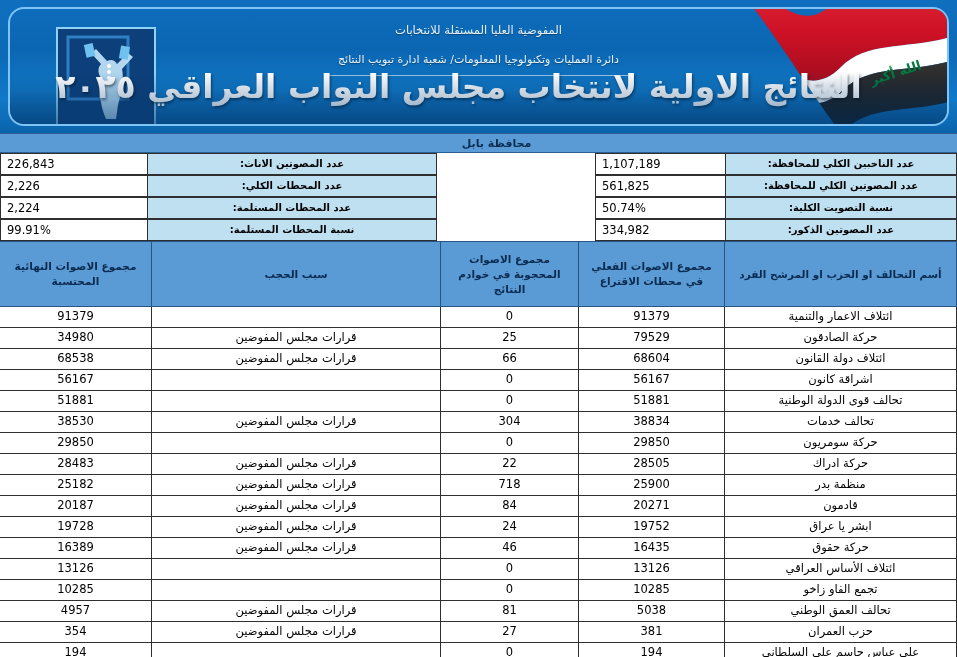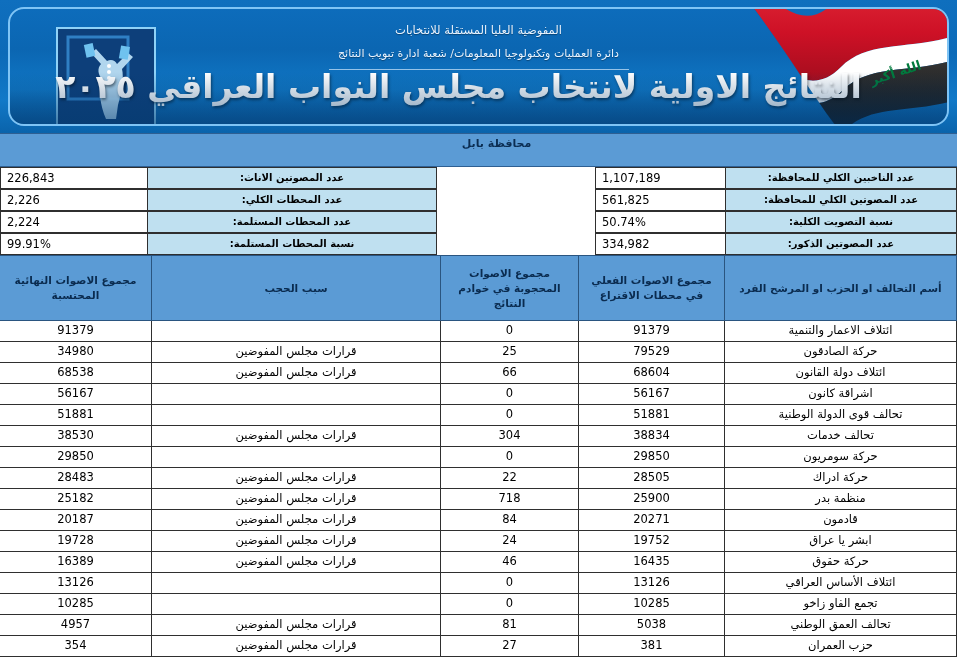--- a/index.html
+++ b/index.html
@@ -49,40 +49,40 @@
     border: 2px solid #8fd2f7;
   }
 
   
   .hdr-text {
     position:absolute; top:13px; left:0; right:0;
     text-align:center; color:#eaf4ff;
     font-family:"DejaVu Sans","Liberation Sans",sans-serif;
   }
   .hdr-line1 { font-size:11.5px; letter-spacing:.2px; line-height:17px; text-shadow:0 1px 1px rgba(0,0,0,.35); }
-  .hdr-line2 { font-size:11px; letter-spacing:.2px; line-height:17px; margin-top:6px; text-shadow:0 1px 1px rgba(0,0,0,.35); }
+  .hdr-line2 { font-size:11px; letter-spacing:.2px; line-height:17px; margin-top:12px; text-shadow:0 1px 1px rgba(0,0,0,.35); }
   .hdr-rule {
     width:300px; height:1px; background:rgba(225,240,255,.65);
     margin:7px auto 0;
   }
   .hdr-title {
     position:absolute; top:56px; left:0; right:0;
     text-align:center; color:#ffffff;
     font-size:33px; font-weight:bold; line-height:44px;
     text-shadow: 1px 2px 3px rgba(0,0,0,.5);
     padding-right:40px;
   }
 
   
   .flag { position:absolute; right:-4px; top:-4px; width:250px; height:140px; }
 
   
   .gov-bar {
     position:relative;
-    width:957px; height:34px;
+    width:957px; height:20px;
     background:#5b9bd5;
     border-top:1px solid #2e5f92;
     border-bottom:1px solid #2e5f92;
     color:#0b2d52;
     font-size:11px; font-weight:bold;
     text-align:center; line-height:19px;padding-left:36px;
   }
 
   
   .stats {

